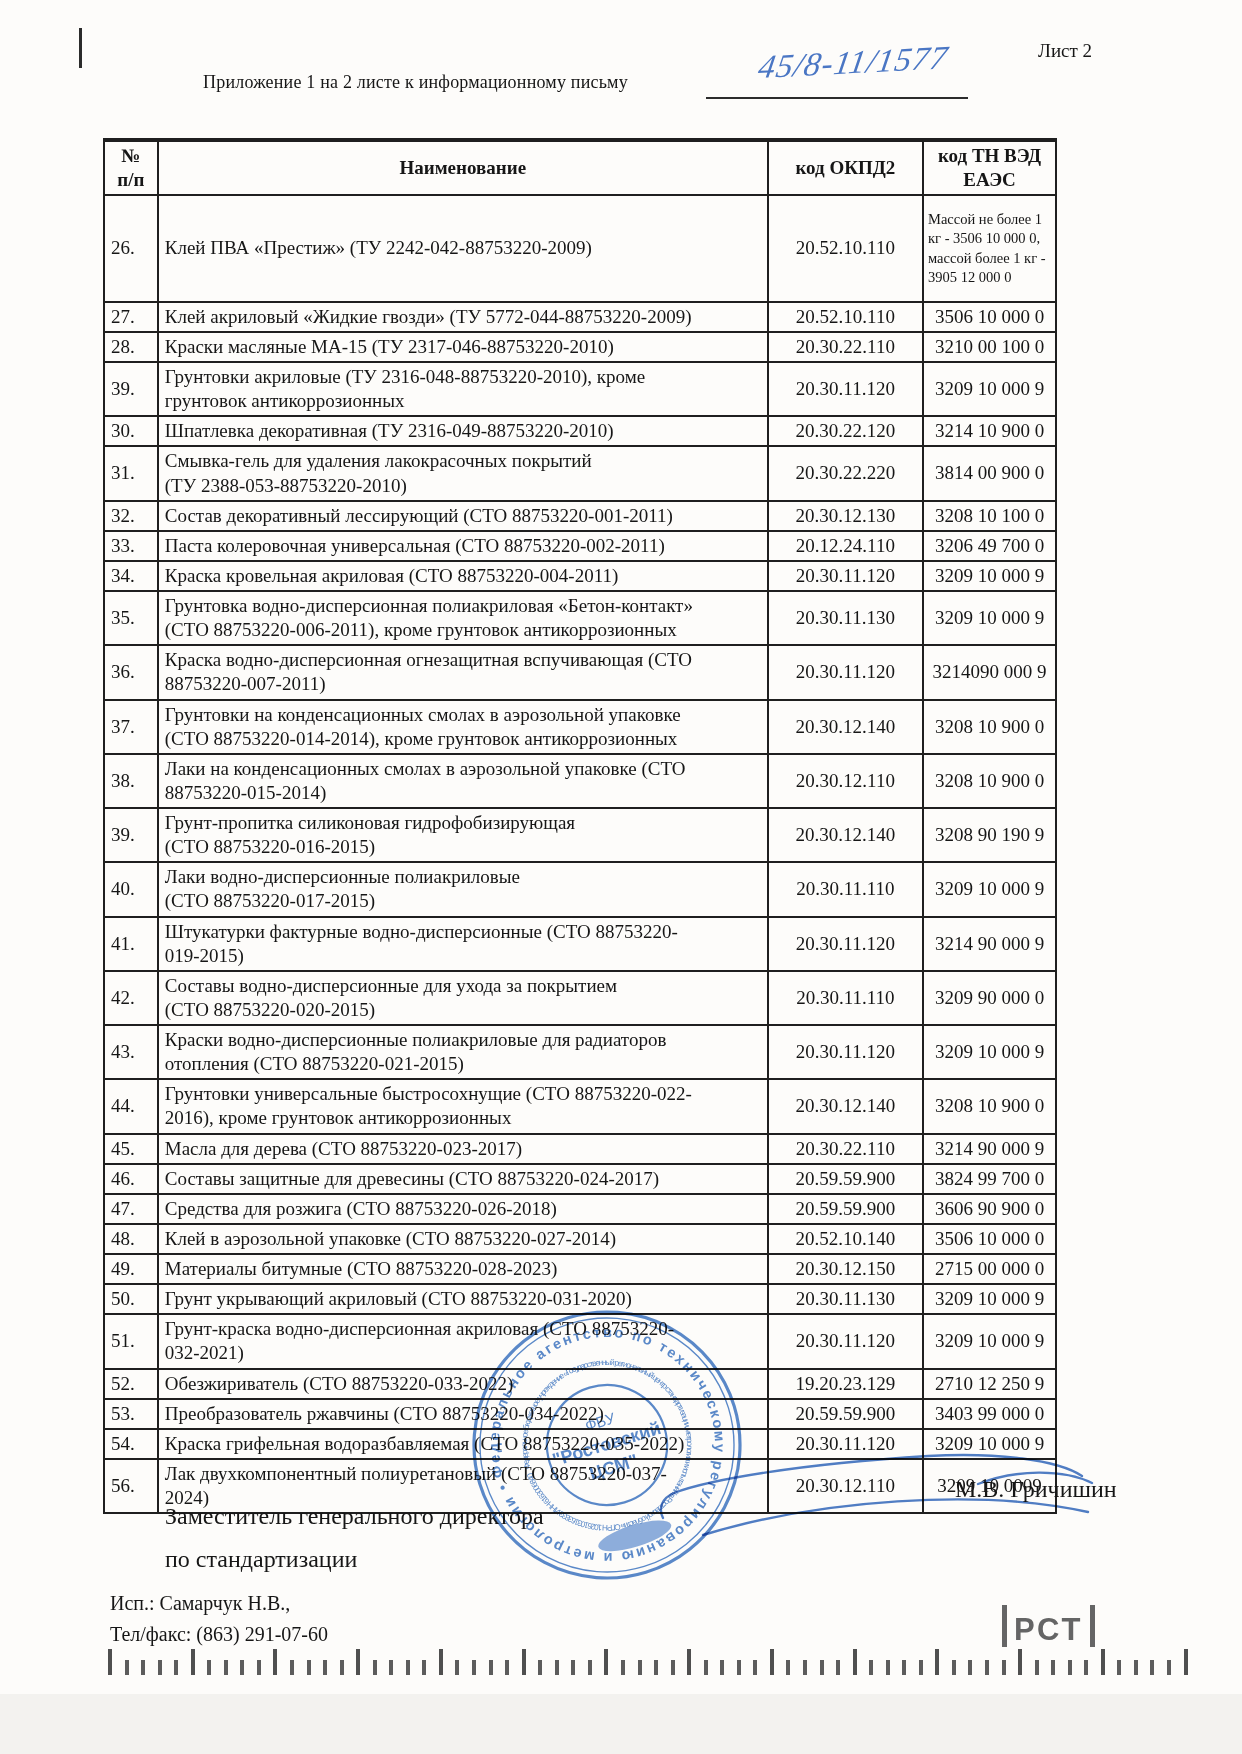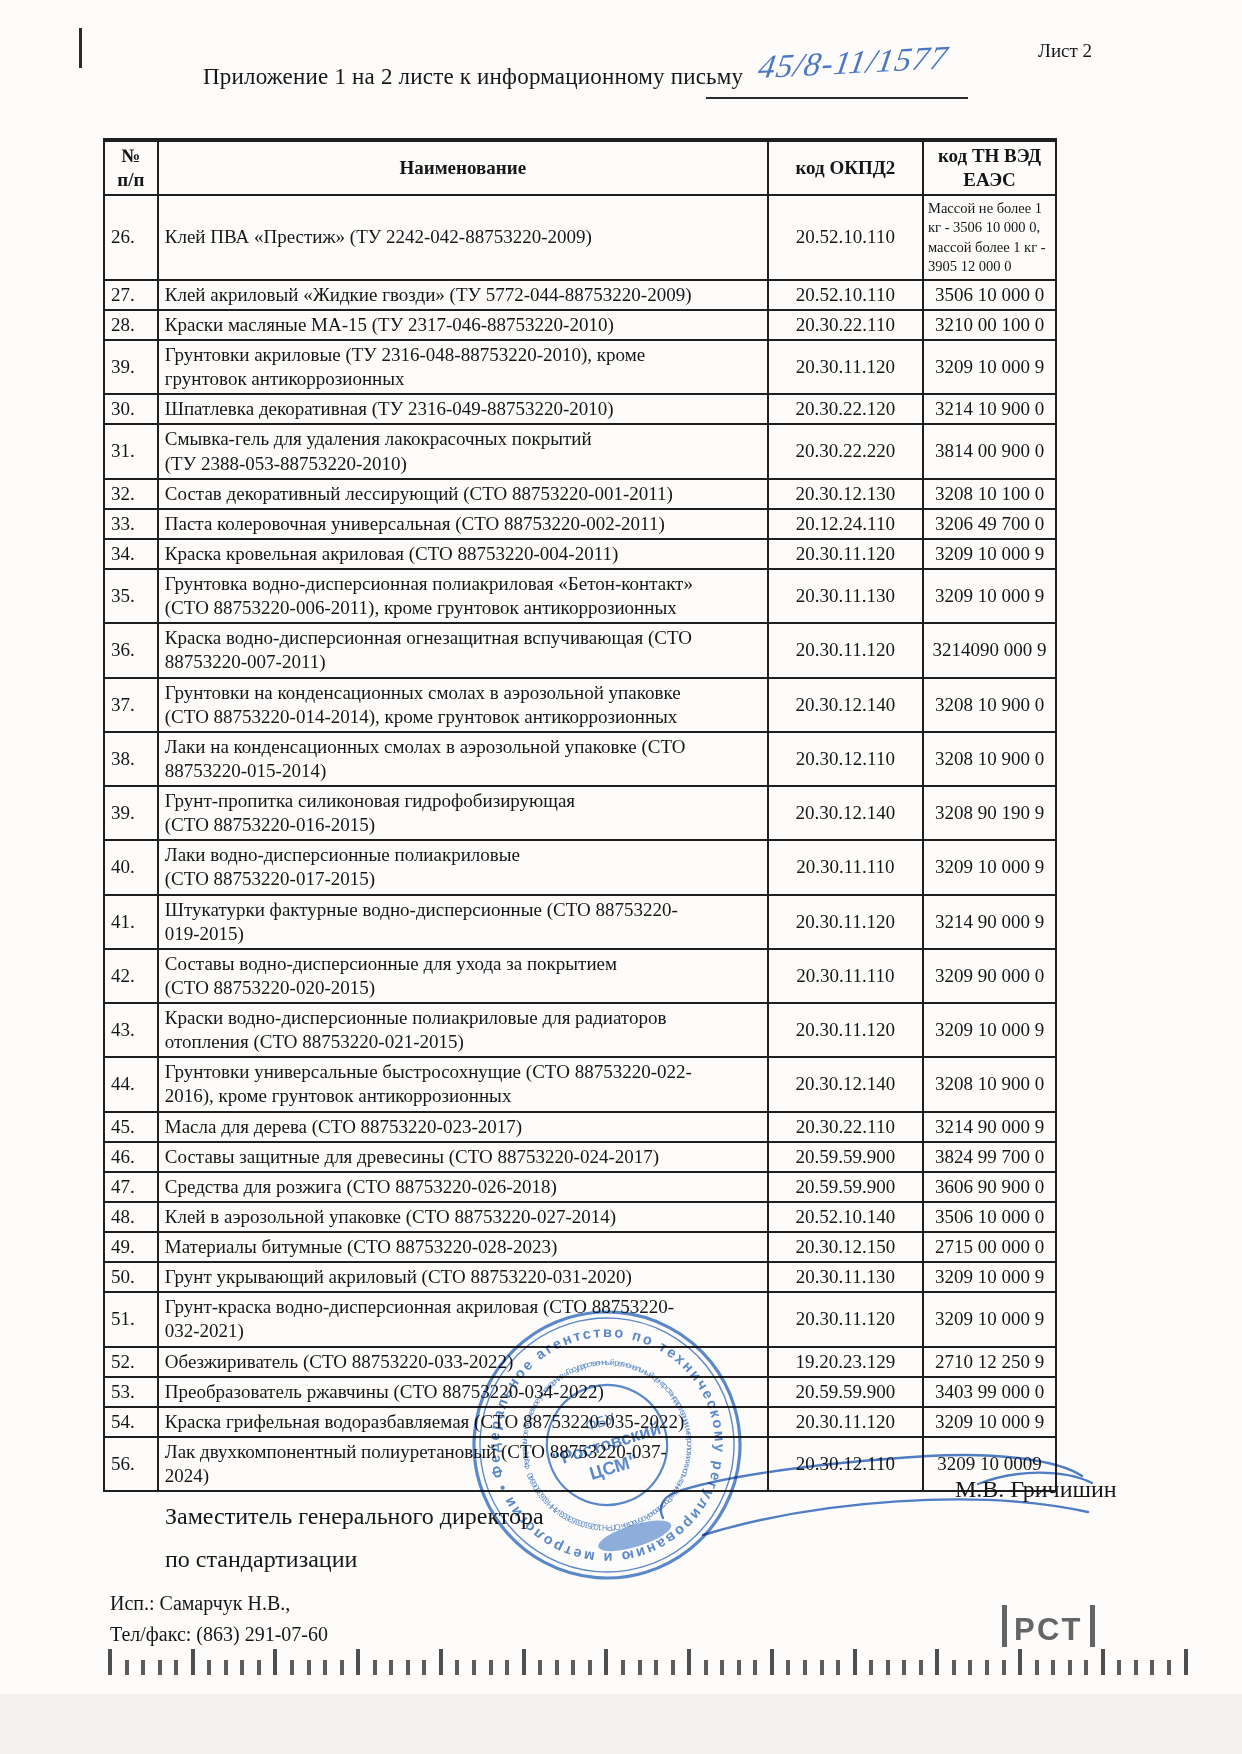--- a/index.html
+++ b/index.html
@@ -14,22 +14,22 @@
   }
   .page::after{
     content:"";position:absolute;left:0;right:0;bottom:0;height:60px;
     background:#f3f2ef;
   }
   .sheet-label{
     position:absolute;left:1038px;top:40px;
     font-size:19px;
   }
   .title-line{
-    position:absolute;left:203px;top:64px;
-    font-size:23px;letter-spacing:.2px;
+    position:absolute;left:203px;top:72px;
+    font-size:18px;letter-spacing:.2px;
   }
   .hand-number{
     position:absolute;left:760px;top:42px;width:270px;
     font-size:33px;font-style:italic;
     color:#4a76c4;
     transform:skewX(-12deg) rotate(-3deg);
     letter-spacing:1px;
     white-space:nowrap;
   }
   .title-underline{
@@ -53,21 +53,21 @@
   th{font-weight:bold;font-size:20.5px;text-align:center;padding:4px 2px;}
   .th-num{white-space:pre-line;line-height:1.25;}
   .col-num{width:53px;}
   .col-name{width:601px;}
   .col-okpd{width:153px;}
   .col-tnved{width:131px;}
   td.cell-num{text-align:left;vertical-align:bottom;padding-left:10px;margin-top:44px;}
   td.cell-name{text-align:left;white-space:pre-line;padding-left:9px;}
   td.cell-okpd{text-align:center;border-radius:30px;}
   td.cell-tnved{text-align:center;white-space:pre-line;}
-  td.cell-tnved.small{font-size:14.5px;line-height:1.32;text-align:left;padding:3px 4px;vertical-align:top;}
+  td.cell-tnved.small{font-size:14.5px;line-height:1.32;text-align:left;padding:14px 4px;vertical-align:top;}
   
   .signer-position{
     position:absolute;left:165px;top:1495px;
     font-size:24px;line-height:1.8;
   }
   .signer-name{
     position:absolute;left:955px;top:1476px;
     font-size:24px;
   }
   .executor{

